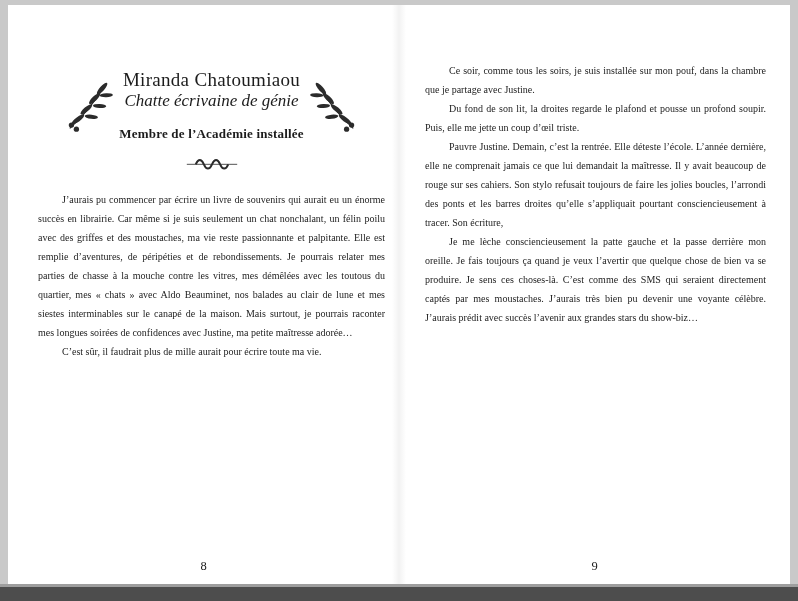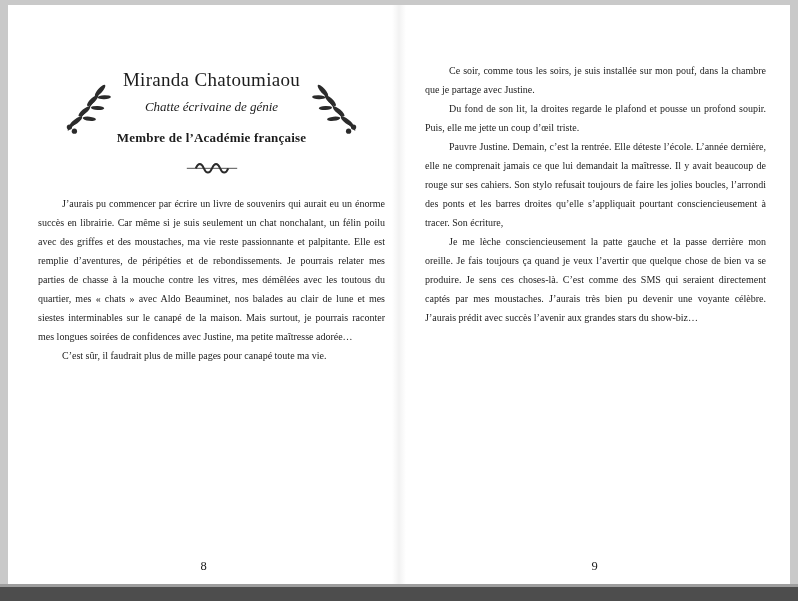--- a/index.html
+++ b/index.html
@@ -56,22 +56,22 @@
   }
   .header-text { text-align: center; padding: 0 2px; }
   .book-title {
     font-weight: 400;
     font-size: 19px;
     letter-spacing: 0.3px;
     white-space: nowrap;
   }
   .book-subtitle {
     font-style: italic;
-    font-size: 13px;
-    margin-top: 8px;
+    font-size: 17px;
+    margin-top: 0;
     white-space: nowrap;
   }
   .book-membership {
     font-weight: 700;
     font-size: 13px;
     margin-top: 15px;
     letter-spacing: 0.2px;
     white-space: nowrap;
   }
   .branch { display: inline-flex; flex: 0 0 auto; }
@@ -123,21 +123,21 @@
               <ellipse cx="34" cy="48" rx="8" ry="2.5" transform="rotate(6 34 48)"></ellipse>
               <ellipse cx="18" cy="51" rx="9" ry="2.8" transform="rotate(-36 18 51)"></ellipse>
               <circle cx="10" cy="58" r="3.2"></circle>
               <circle cx="16" cy="63" r="3.2"></circle>
             </g>
           </svg>
         </span>
         <div class="header-text">
           <div class="book-title">Miranda Chatoumiaou</div>
           <div class="book-subtitle">Chatte écrivaine de génie</div>
-          <div class="book-membership">Membre de l’Académie française</div>
+          <div class="book-membership">Membre de l’Académie installée</div>
         </div>
         <span class="branch mirrored">
           <svg viewBox="0 0 60 70" width="50" height="58">
             <path d="M52,8 C42,24 28,44 8,62" fill="none" stroke="#2b2b2b" stroke-width="1.5"></path>
             <g fill="#2b2b2b">
               <ellipse cx="47" cy="14" rx="9" ry="2.8" transform="rotate(-48 47 14)"></ellipse>
               <ellipse cx="52" cy="22" rx="8" ry="2.5" transform="rotate(-2 52 22)"></ellipse>
               <ellipse cx="38" cy="26" rx="9" ry="2.8" transform="rotate(-44 38 26)"></ellipse>
               <ellipse cx="44" cy="35" rx="8" ry="2.5" transform="rotate(2 44 35)"></ellipse>
               <ellipse cx="28" cy="39" rx="9" ry="2.8" transform="rotate(-40 28 39)"></ellipse>
@@ -152,21 +152,21 @@
 
       <div class="ornament">
         <svg viewBox="0 0 64 18" width="52" height="15">
           <path d="M1,10 H63" stroke="#2b2b2b" stroke-width="1" fill="none"></path>
           <path d="M12,10 C15,3 19,3 22,10 C25,17 29,17 32,10 C35,3 39,3 42,10 C45,17 49,17 52,10" stroke="#2b2b2b" stroke-width="2.4" fill="none"></path>
         </svg>
       </div>
 
       <div class="body-text">
         <p>J’aurais pu commencer par écrire un livre de souvenirs qui aurait eu un énorme succès en librairie. Car même si je suis seulement un chat nonchalant, un félin poilu avec des griffes et des moustaches, ma vie reste passionnante et palpitante. Elle est remplie d’aventures, de péripéties et de rebondissements. Je pourrais relater mes parties de chasse à la mouche contre les vitres, mes démêlées avec les toutous du quartier, mes « chats » avec Aldo Beauminet, nos balades au clair de lune et mes siestes interminables sur le canapé de la maison. Mais surtout, je pourrais raconter mes longues soirées de confidences avec Justine, ma petite maîtresse adorée…</p>
-        <p>C’est sûr, il faudrait plus de mille pages pour canapé toute ma vie.</p>
+        <p>C’est sûr, il faudrait plus de mille aurait pour écrire toute ma vie.</p>
       </div>
 
       <div class="page-number">8</div>
     </section>
 
     <section class="page page-right">
       <div class="body-text">
         <p>Ce soir, comme tous les soirs, je suis installée sur mon pouf, dans la chambre que je partage avec Justine.</p>
         <p>Du fond de son lit, la droites regarde le plafond et pousse un profond soupir. Puis, elle me jette un coup d’œil triste.</p>
         <p>Pauvre Justine. Demain, c’est la rentrée. Elle déteste l’école. L’année dernière, elle ne comprenait jamais ce que lui demandait la maîtresse. Il y avait beaucoup de rouge sur ses cahiers. Son stylo refusait toujours de faire les jolies boucles, l’arrondi des ponts et les barres droites qu’elle s’appliquait pourtant consciencieusement à tracer. Son écriture,</p>

